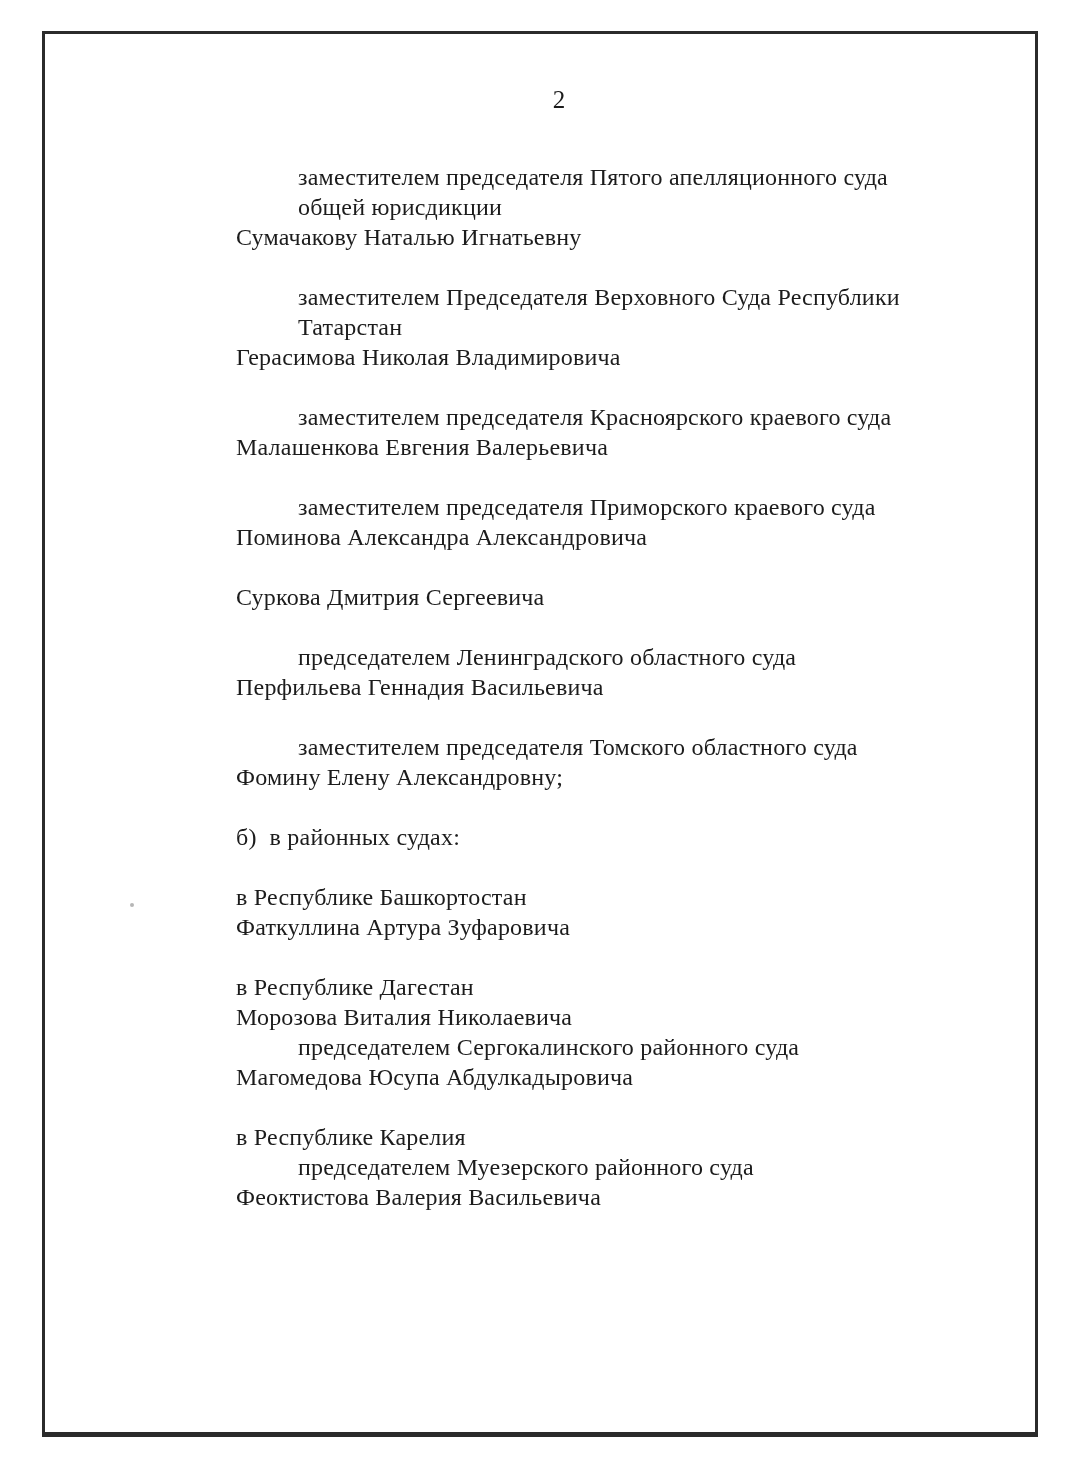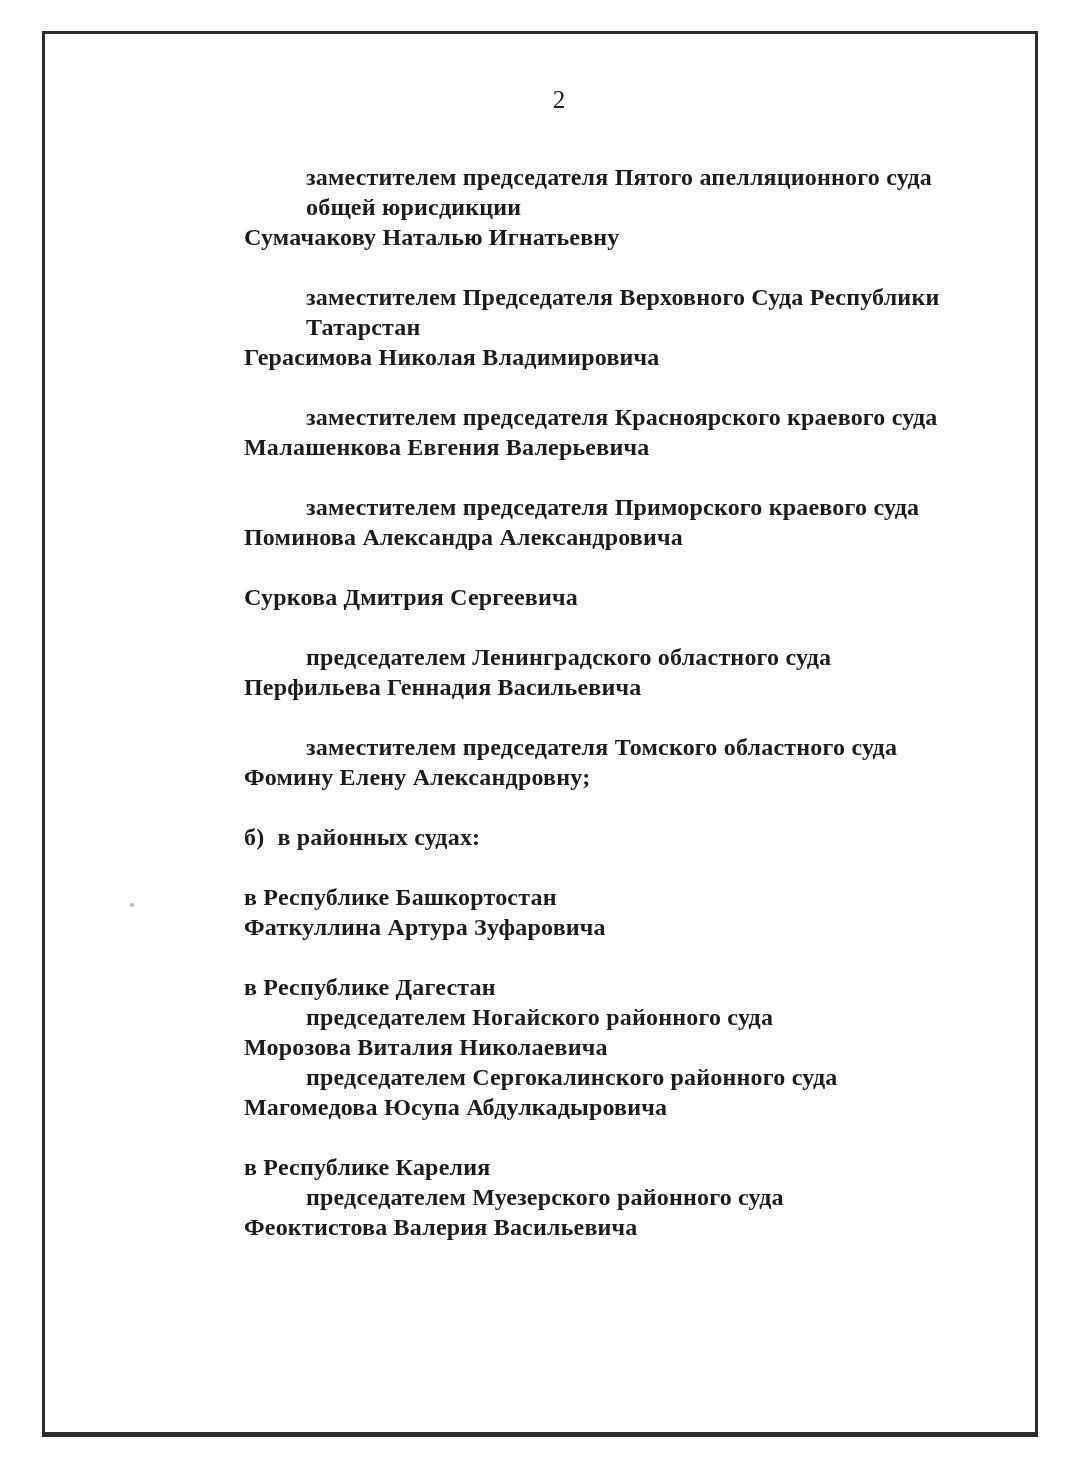--- a/index.html
+++ b/index.html
@@ -26,27 +26,26 @@
     position: absolute;
     left: 539px;
     top: 86px;
     width: 40px;
     text-align: center;
     font-size: 25px;
     line-height: 28px;
   }
   .content {
     position: absolute;
-    left: 244px;
+    left: 236px;
     top: 162px;
     width: 742px;
     font-size: 24px;
     line-height: 30px;
     letter-spacing: 0.2px;
-    font-weight: bold;
   }
   .block { margin-bottom: 30px; }
   .block:last-child { margin-bottom: 0; }
   .line { white-space: nowrap; }
   .ind1 { margin-left: 62px; }
   .ind2 { }
   .b-label { display: inline-block; margin-right: 13px; }
   .speck {
     position: absolute;
     left: 130px;
@@ -110,21 +109,20 @@
     </div>
   </div>
 
   <div class="block">
     <div class="line ind2">в Республике Башкортостан</div>
     <div class="line">Фаткуллина Артура Зуфаровича</div>
   </div>
 
   <div class="block">
     <div class="line ind2">в Республике Дагестан</div>
-    <div class="line ind1">председателем Ногайского районного суда</div>
     <div class="line">Морозова Виталия Николаевича</div>
     <div class="line ind1">председателем Сергокалинского районного суда</div>
     <div class="line">Магомедова Юсупа Абдулкадыровича</div>
   </div>
 
   <div class="block">
     <div class="line ind2">в Республике Карелия</div>
     <div class="line ind1">председателем Муезерского районного суда</div>
     <div class="line">Феоктистова Валерия Васильевича</div>
   </div>

